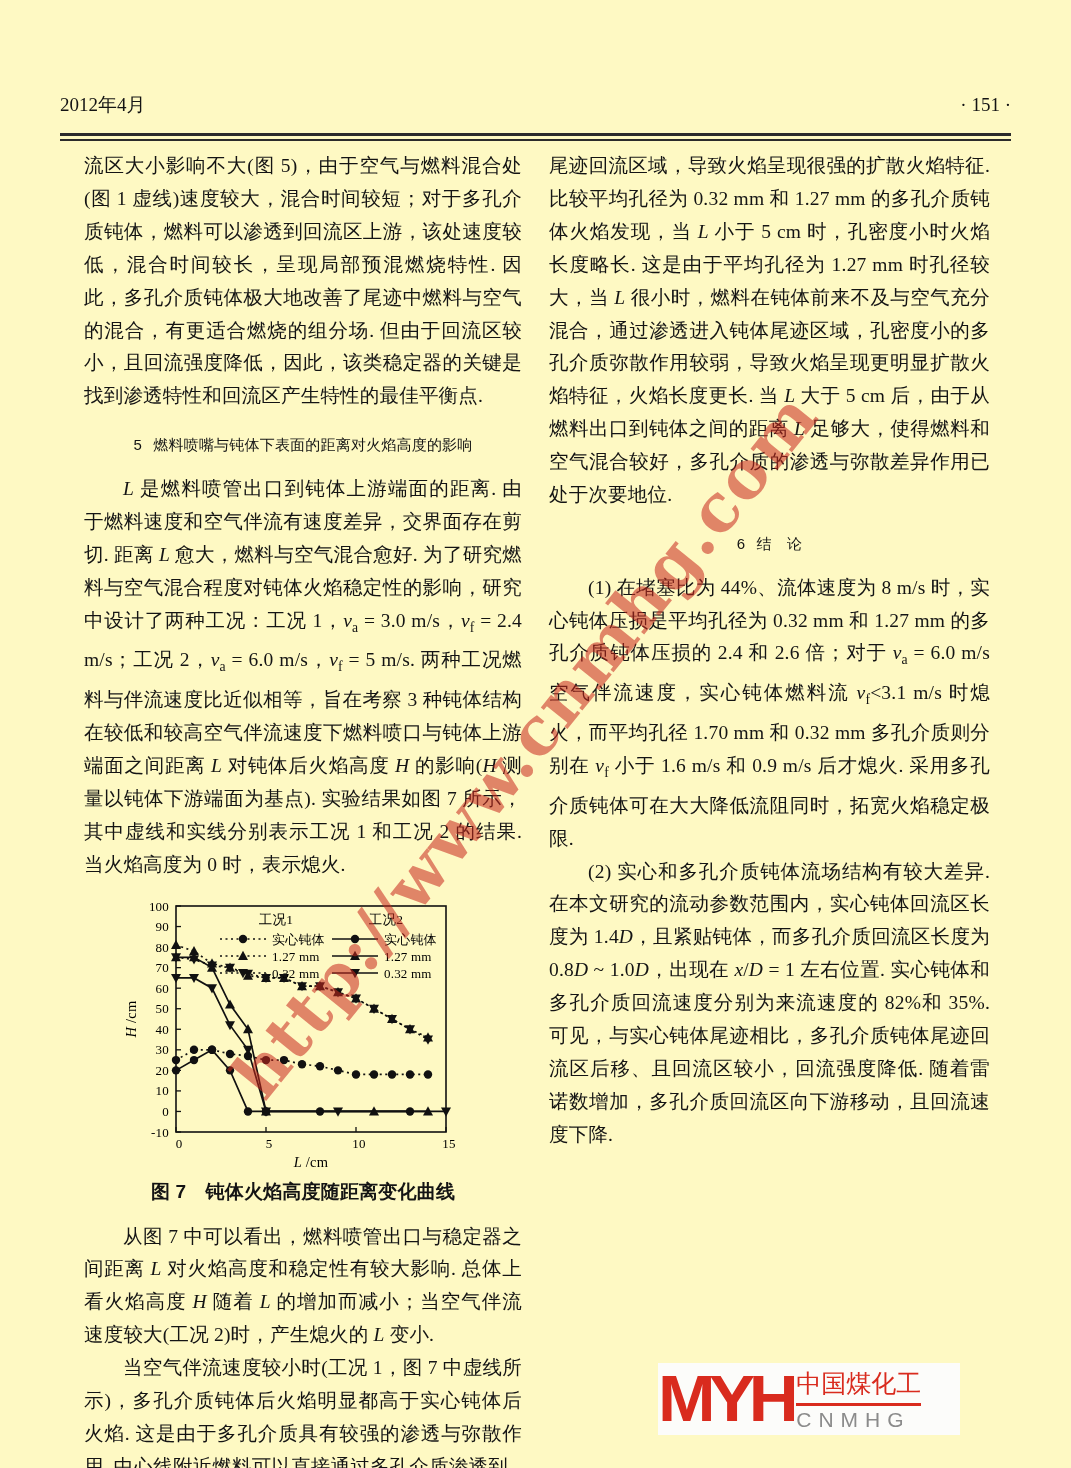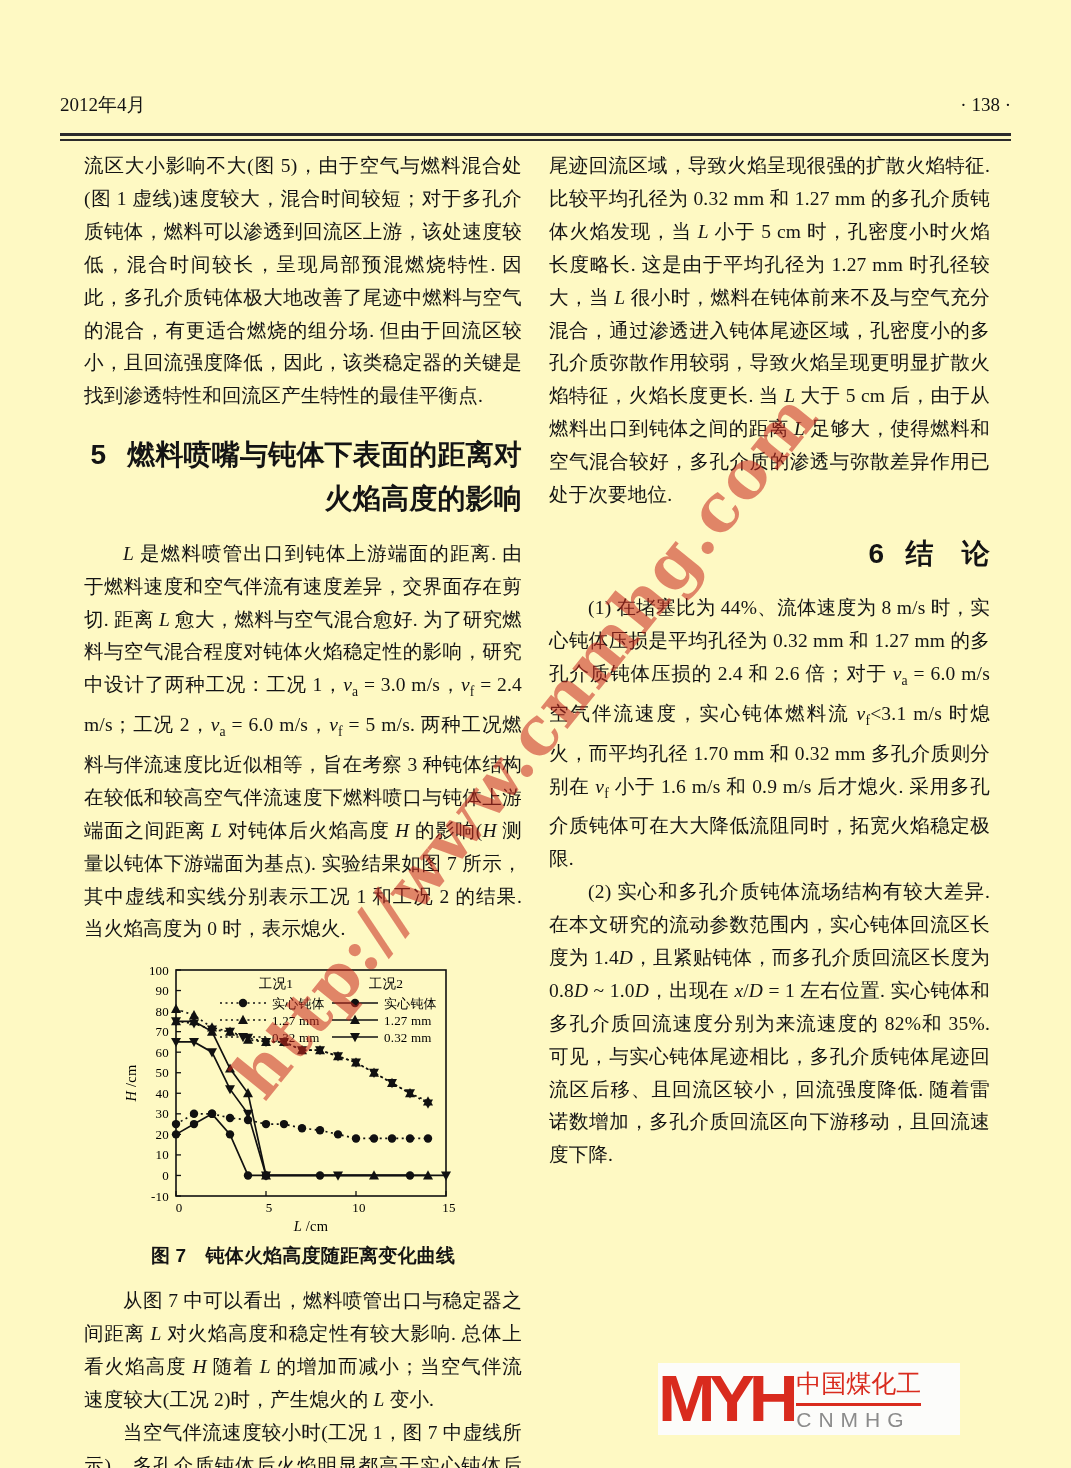--- a/index.html
+++ b/index.html
@@ -10,22 +10,22 @@
        align-items:baseline;font-size:19px;}
   #rule1{position:absolute;left:60px;top:133px;width:951px;height:3px;background:#2b2b2b;}
   #rule2{position:absolute;left:60px;top:139px;width:951px;height:1.5px;background:#2b2b2b;}
   
   .col{position:absolute;top:150px;width:438px;font-size:19.5px;line-height:32.9px;
        text-align:justify;letter-spacing:.2px;}
   #colL{left:84px;}
   #colR{left:549px;width:441px;}
   .ind{text-indent:2em;}
   p{margin:0;}
-  h2.sec{font-family:"Liberation Sans","DejaVu Sans",sans-serif;font-size:28px;font-weight:bold;
-         line-height:1.58;margin:20px 0 16px 0;padding-left:1.7em;text-indent:-1.7em;text-align:right;}
+  h2.sec{font-family:"Liberation Sans","DejaVu Sans",sans-serif;font-size:15px;font-weight:normal;
+         line-height:1.58;margin:20px 0 16px 0;padding-left:1.7em;text-indent:-1.7em;text-align:center;}
   h2.sec .num{margin-right:.75em;}
   
   #fig{margin:10px 0 8px 0;}
   #fig svg{display:block;margin-left:40px;}
   #figcap{font-family:"Liberation Sans","DejaVu Sans",sans-serif;font-weight:bold;font-size:19px;
           text-align:center;margin:2px 0 12px 0;}
   
   #wm{position:absolute;left:525px;top:745px;transform:translate(-50%,-50%) rotate(-51deg);
       font-family:"DejaVu Serif",serif;font-weight:bold;font-size:66px;white-space:nowrap;
       opacity:.55;z-index:4;pointer-events:none;letter-spacing:2px;}
@@ -42,21 +42,21 @@
   i{font-family:"Liberation Serif",serif;}
   sub{font-size:70%;}
 </style>
 </head>
 <body>
 
 <div id="page">
 
   <div id="hdr">
     <span>2012年4月</span>
-    <span>· 138 ·</span>
+    <span>· 151 ·</span>
   </div>
   <div id="rule1"></div>
   <div id="rule2"></div>
 
   <div id="colL" class="col">
     <p>流区大小影响不大(图 5)，由于空气与燃料混合处(图 1 虚线)速度较大，混合时间较短；对于多孔介质钝体，燃料可以渗透到回流区上游，该处速度较低，混合时间较长，呈现局部预混燃烧特性. 因此，多孔介质钝体极大地改善了尾迹中燃料与空气的混合，有更适合燃烧的组分场. 但由于回流区较小，且回流强度降低，因此，该类稳定器的关键是找到渗透特性和回流区产生特性的最佳平衡点.</p>
     <h2 class="sec"><span class="num">5</span><span>燃料喷嘴与钝体下表面的距离对火焰高度的影响</span></h2>
     <p class="ind"><i>L</i> 是燃料喷管出口到钝体上游端面的距离. 由于燃料速度和空气伴流有速度差异，交界面存在剪切. 距离 <i>L</i> 愈大，燃料与空气混合愈好. 为了研究燃料与空气混合程度对钝体火焰稳定性的影响，研究中设计了两种工况：工况 1，<i>v</i><sub>a</sub> = 3.0 m/s，<i>v</i><sub>f</sub> = 2.4 m/s；工况 2，<i>v</i><sub>a</sub> = 6.0 m/s，<i>v</i><sub>f</sub> = 5 m/s. 两种工况燃料与伴流速度比近似相等，旨在考察 3 种钝体结构在较低和较高空气伴流速度下燃料喷口与钝体上游端面之间距离 <i>L</i> 对钝体后火焰高度 <i>H</i> 的影响(<i>H</i> 测量以钝体下游端面为基点). 实验结果如图 7 所示，其中虚线和实线分别表示工况 1 和工况 2 的结果. 当火焰高度为 0 时，表示熄火.</p>
     <div id="fig">
       <svg id="chart" width="340" height="282">

